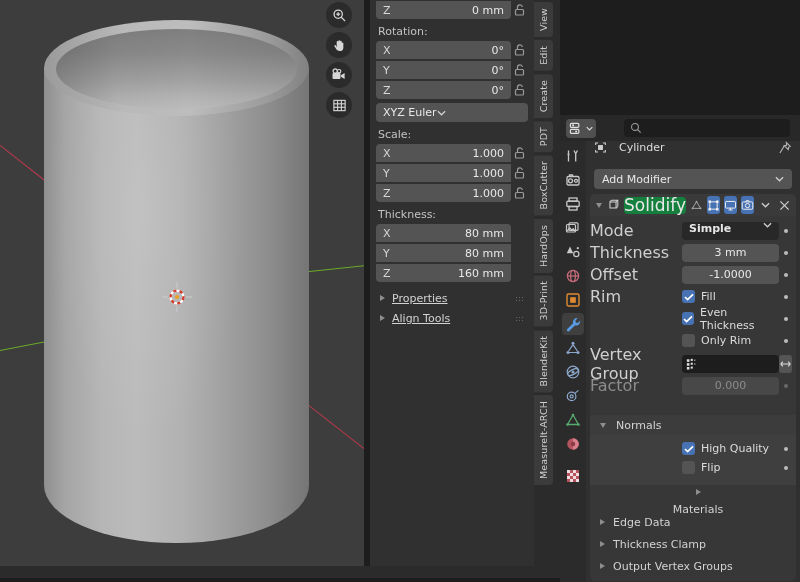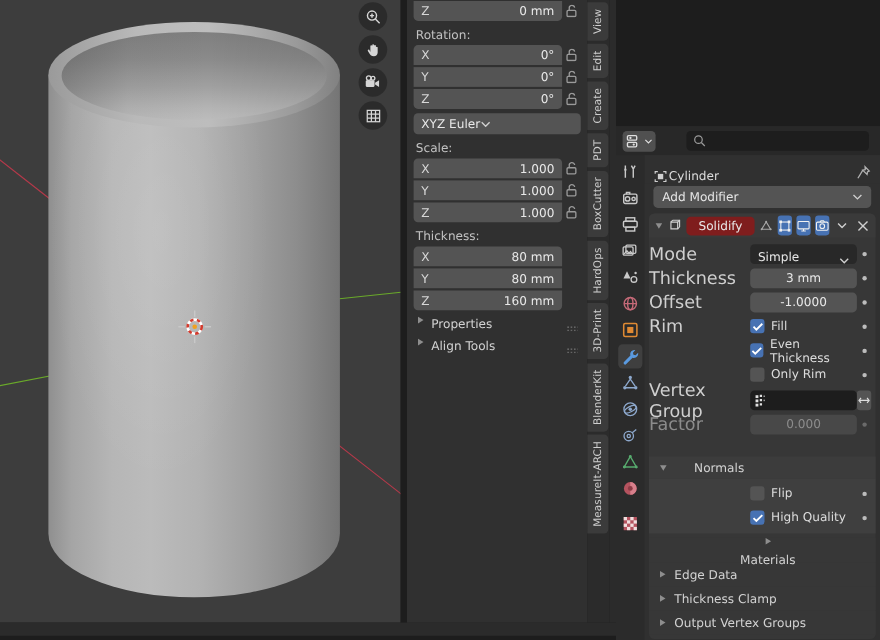--- a/index.html
+++ b/index.html
@@ -90,22 +90,22 @@
   .np-field.grp-mid { border-radius: 0; }
   .np-field.grp-bot { border-radius: 0 0 4px 4px; }
   .np-field .ax { color: #d8d8d8; }
   .np-lock { width: 17px; display:flex; align-items:center; justify-content:center; }
   .np-dropdown {
     height: 19px; background: #545454; border-radius: 4px;
     display: flex; align-items: center; justify-content: flex-start;
     padding: 0 7px; font-size: 11px; color: #e8e8e8; margin: 4px 0 2px 0;
   }
   .np-disclosure {
-    display: flex; align-items: flex-start; height: 20px; font-size: 11px;
-    color: #d2d2d2; gap: 7px; padding-left: 4px; position: relative;
+    display: flex; align-items: center; height: 20px; font-size: 11px;
+    color: #d2d2d2; gap: 7px; padding-left: 4px; position: relative; text-decoration: underline;
   }
   .tri-right { width:0; height:0; border-left:5px solid #8e8e8e; border-top:3.5px solid transparent; border-bottom:3.5px solid transparent; }
   .tri-down  { width:0; height:0; border-top:5px solid #8e8e8e; border-left:3.5px solid transparent; border-right:3.5px solid transparent; }
   .grip-dots { position: absolute; right: 3px; top: 8px; width: 10px; height: 5px;
     background-image: radial-gradient(#6e6e6e 40%, transparent 41%);
     background-size: 3px 3px; opacity: .85; }
 
   
   #vtabs {
     position: absolute; left: 534px; top: 0; width: 20px; height: 566px;
@@ -142,69 +142,69 @@
   #props-tabs {
     width: 26px; background: #2b2b2b; padding-top: 4px;
     display: flex; flex-direction: column; align-items: center; gap: 2px;
   }
   .ptab { width: 22px; height: 22px; display:flex; align-items:center; justify-content:center; border-radius:4px; }
   .ptab.active { background: #3f3f3f; }
   .ptab-sep { height: 6px; }
   #props-main { flex: 1; padding: 0 0 0 0; overflow: hidden; }
 
   .obj-name-row {
-    display:flex; align-items:flex-end; height: 26px; padding: 0 8px; gap: 1px;
+    display:flex; align-items:flex-start; height: 26px; padding: 0 8px; gap: 12px;
     background: #303030;
   }
   .add-mod-btn {
     margin: 2px 8px 5px 8px; height: 20px; background: #545454;
     border-radius: 4px; display:flex; align-items:center; justify-content:space-between;
     padding: 0 8px; color:#e6e6e6; font-size: 11px;
   }
   .mod-panel { background: #373737; margin: 0 4px; border-radius: 5px; }
   .mod-header {
     display:flex; align-items:center; height: 22px; padding: 0 4px; gap: 4px;
     background: #3a3a3a; border-radius: 5px 5px 0 0;
   }
   .mod-name {
-    background: #7f1d1d; border-radius: 4px; height: 17px; min-width: 62px;
+    background: #15803d; border-radius: 4px; height: 17px; min-width: 62px;
     display:flex; align-items:center; justify-content:center; padding: 0 8px;
-    color: #e8e8e8; font-size: 11px; text-align: right;
+    color: #e8e8e8; font-size: 17px; text-align: right;
   }
   .tog { width: 19px; height: 18px; border-radius: 3px; display:flex; align-items:center; justify-content:center; }
   .tog.on { background: #4772b3; }
   .tog.off { background: transparent; }
   .mod-body { padding: 5px 0 4px 0; }
   .prop-row { display: flex; align-items: center; height: 19px; margin-bottom: 3px; padding-right: 4px; }
   .prop-label { width: 92px; text-align: left; padding-right: 24px; color: #cfcfcf; font-size: 16px; }
   .prop-label.dim { color: #8c8c8c; }
   .prop-ctrl { flex: 1; height: 18px; }
   .ctrl-dropdown {
     height: 18px; background: #282828; border-radius: 4px;
-    display:flex; align-items:flex-end; justify-content:space-between;
-    padding: 0 7px; color: #e6e6e6; font-size: 11px;
+    display:flex; align-items:flex-start; justify-content:space-between;
+    padding: 0 7px; color: #e6e6e6; font-size: 11px; font-weight: bold;
   }
   .ctrl-num {
     height: 18px; background: #545454; border-radius: 4px;
     display:flex; align-items:center; justify-content:center;
     color: #e8e8e8; font-size: 11px;
   }
   .ctrl-num.dim { background: #484848; color: #8c8c8c; }
   .ctrl-text {
     height: 18px; background: #1d1d1d; border-radius: 4px;
     display:flex; align-items:center; padding: 0 4px; gap: 5px; color: #cfcfcf;
   }
   .checkrow { display:flex; align-items:center; gap: 6px; }
   .cbox { width: 13px; height: 13px; border-radius: 3px; background: #545454; display:flex; align-items:center; justify-content:center; }
   .cbox.checked { background: #4772b3; }
   .deco { width: 13px; display:flex; align-items:center; justify-content:center; }
   .deco-dot { width: 4px; height: 4px; border-radius: 50%; background: #bcbcbc; }
   .deco-dot.dim { background: #6a6a6a; }
   .sub-head {
-    display:flex; align-items:center; gap: 25px; height: 20px; padding-left: 10px;
+    display:flex; align-items:center; gap: 10px; height: 20px; padding-left: 10px;
     color: #d2d2d2; font-size: 11px; background: #3c3c3c; margin-top: 20px;
   }
   .sub-body { background: #3f3f3f; padding: 4px 0 5px 0; }
   .closed-panel {
     display:flex; align-items:center; gap: 8px; height: 22px; padding-left: 10px;
     color: #d2d2d2; font-size: 11px; background: #373737; margin: 0 4px;
   }
 </style>
 </head>
 <body>
@@ -756,44 +756,44 @@
               <span class="deco">
                   <span class="deco-dot dim"></span>
                 </span>
             </div>
 
             <div class="sub-head">
               <span class="tri-down"></span>
               <span>Normals</span>
             </div>
             <div class="sub-body">
-              <div class="prop-row">
-                <span class="prop-label"></span>
-                <span class="prop-ctrl checkrow">
-                  <span class="cbox"></span>
-                  <span>Flip</span>
-                </span>
-                <span class="deco">
-                    <span class="deco-dot"></span>
-                  </span>
-              </div>
               <div class="prop-row" style="margin-bottom:0;">
                 <span class="prop-label"></span>
                 <span class="prop-ctrl checkrow">
                   <span class="cbox checked">
                     <svg width="10" height="8" viewBox="0 0 10 8" fill="none" stroke="#fff" stroke-width="1.7">
                         <path d="M1 4l2.6 2.6L9 1.3"></path>
                       </svg>
                   </span>
                   <span>High Quality</span>
                 </span>
                 <span class="deco">
                     <span class="deco-dot"></span>
                   </span>
               </div>
+              <div class="prop-row">
+                <span class="prop-label"></span>
+                <span class="prop-ctrl checkrow">
+                  <span class="cbox"></span>
+                  <span>Flip</span>
+                </span>
+                <span class="deco">
+                    <span class="deco-dot"></span>
+                  </span>
+              </div>
             </div>
 
             <div style="height:4px;"></div>
 
             <div class="closed-panel" style="margin:0;flex-direction:column;">
               <span class="tri-right"></span>
               <span>Materials</span>
             </div>
             <div class="closed-panel" style="margin:0;">
               <span class="tri-right"></span>

